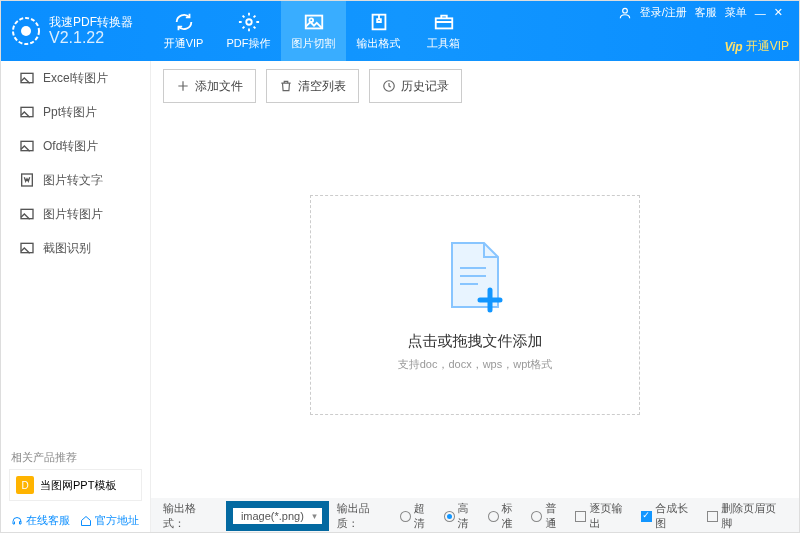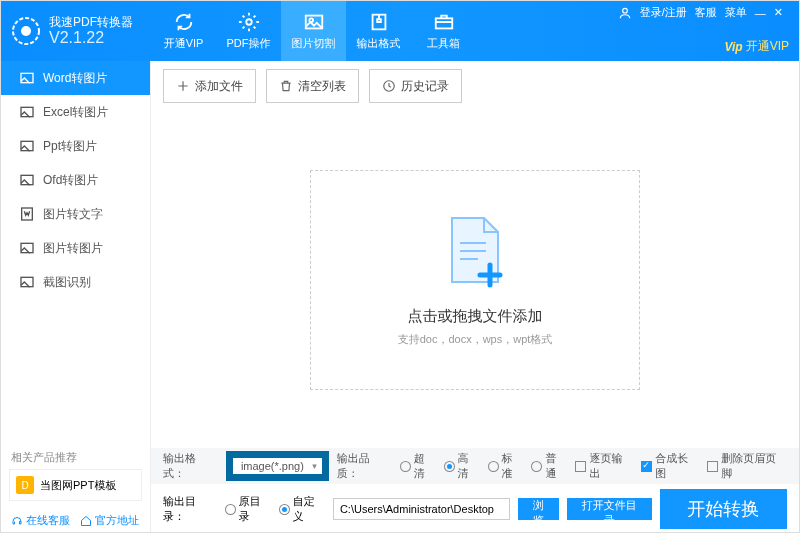--- a/index.html
+++ b/index.html
@@ -120,27 +120,20 @@
     </div>
   </div>
   <div class="vip-btn">
     <span style="font-style:italic;font-weight:bold">Vip</span>
     <span>开通VIP</span>
   </div>
 </div>
 
 <div class="body-area">
   <div class="sidebar">
-    <div class="side-item active">
-        <svg class="side-icon" viewBox="0 0 24 24" fill="none" stroke="currentColor" stroke-width="2">
-          <rect x="3" y="5" width="18" height="14"></rect>
-          <path d="M3 17l5-5 8 8"></path>
-        </svg>
-        <span>Word转图片</span>
-      </div>
     <div class="side-item">
         <svg class="side-icon" viewBox="0 0 24 24" fill="none" stroke="currentColor" stroke-width="2">
           <rect x="3" y="5" width="18" height="14"></rect>
           <path d="M3 17l5-5 8 8"></path>
         </svg>
         <span>Excel转图片</span>
       </div>
     <div class="side-item">
         <svg class="side-icon" viewBox="0 0 24 24" fill="none" stroke="currentColor" stroke-width="2">
           <rect x="3" y="5" width="18" height="14"></rect>
@@ -265,29 +258,14 @@
       <label class="check-opt">
           <span class="check-box on"></span>
           <span>合成长图</span>
         </label>
       <label class="check-opt">
           <span class="check-box"></span>
           <span>删除页眉页脚</span>
         </label>
     </div>
 
-    <div class="output-bar">
-      <span>输出目录：</span>
-      <label class="radio-opt">
-          <span class="radio-dot"></span>
-          <span>原目录</span>
-        </label>
-      <label class="radio-opt">
-          <span class="radio-dot on"></span>
-          <span>自定义</span>
-        </label>
-      <input class="path-input" value="C:\Users\Administrator\Desktop" style="">
-      <button class="small-btn">浏览</button>
-      <button class="small-btn">打开文件目录</button>
-      <button class="convert-btn">开始转换</button>
-    </div>
   </div>
 </div>
 
 </body></html>

